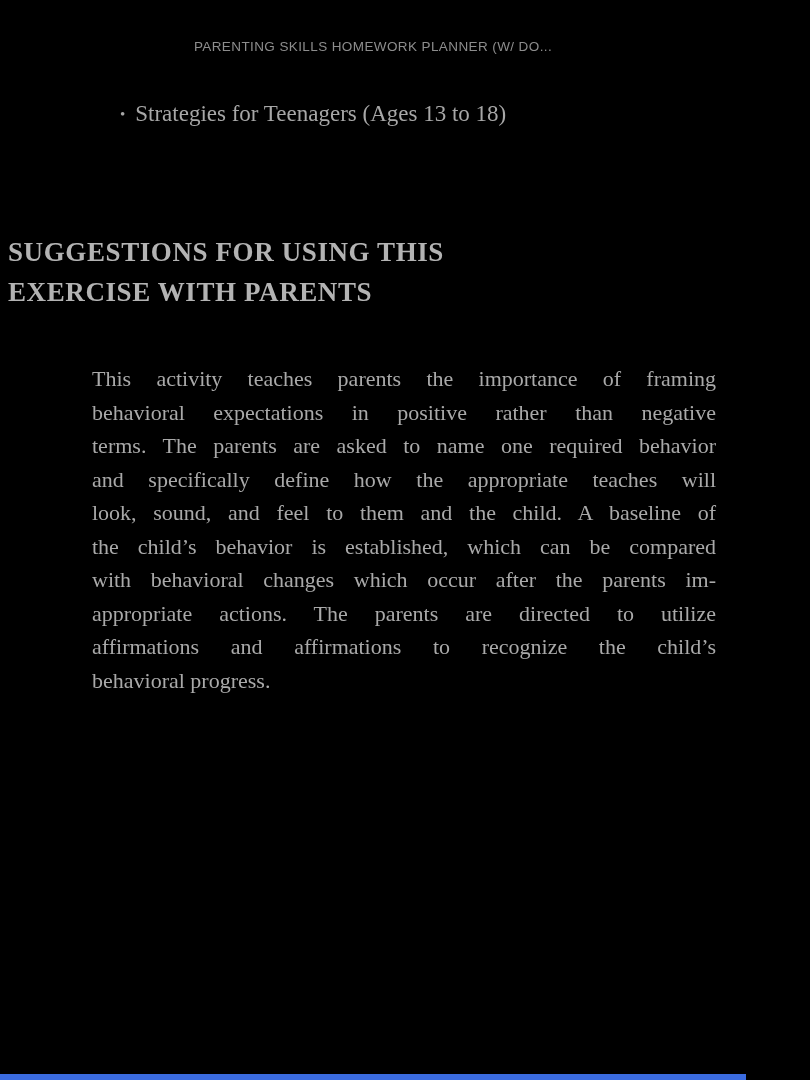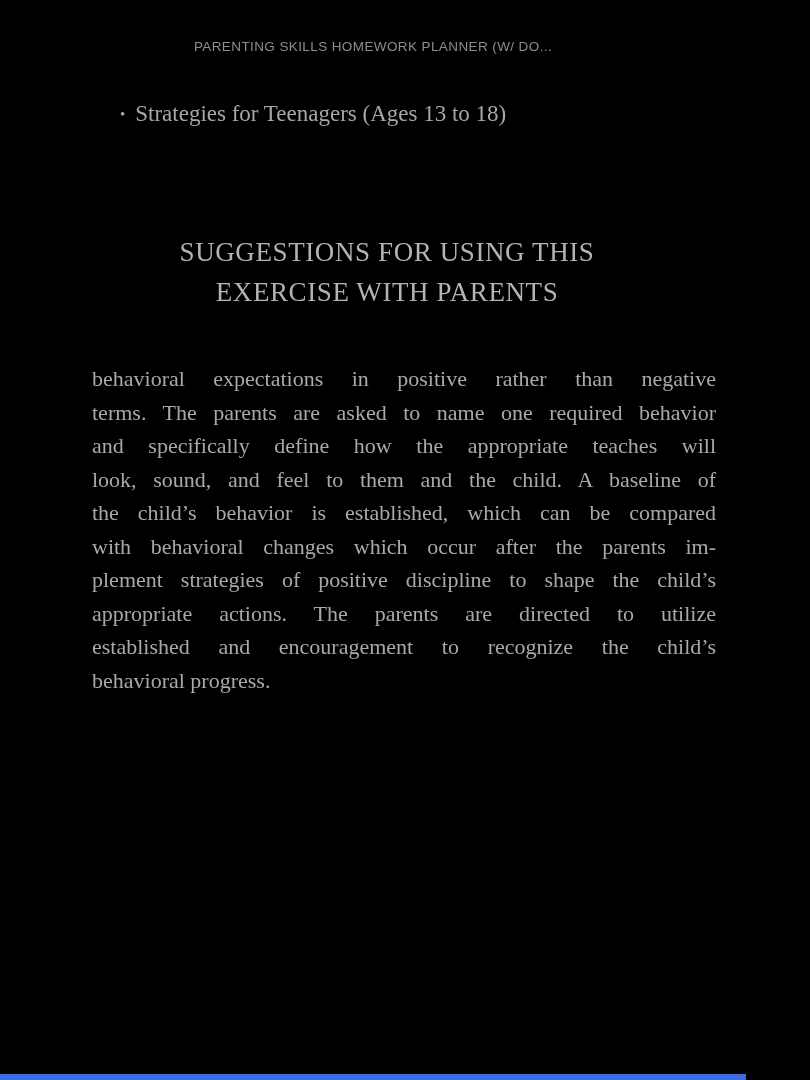--- a/index.html
+++ b/index.html
@@ -41,26 +41,25 @@
   .bullet-marker {
     display: inline-block;
     font-size: 15px;
     vertical-align: 2px;
     margin-right: 10px;
     color: #a7a7a7;
   }
   .section-heading {
     position: absolute;
     top: 232px;
-    left: 14px;
+    left: 8px;
     width: 100%;
     margin: 0;
-    text-align: center;
     font-size: 27px;
-    font-weight: normal;
+    font-weight: bold;
     letter-spacing: 0.6px;
     line-height: 40px;
     color: #b3b3b3;
   }
   .body-block {
     position: absolute;
     top: 362px;
     left: 92px;
     width: 624px;
     color: #a9a9a9;
@@ -96,27 +95,27 @@
       <span class="bullet-marker">•</span><span>Strategies for Teenagers (Ages 13 to 18)</span>
     </li>
   </ul>
 
   <h1 class="section-heading">
     <div>SUGGESTIONS FOR USING THIS</div>
     <div>EXERCISE WITH PARENTS</div>
   </h1>
 
   <div class="body-block">
+    <div class="body-line">This activity teaches parents the importance of framing</div>
     <div class="body-line">behavioral expectations in positive rather than negative</div>
     <div class="body-line">terms. The parents are asked to name one required behavior</div>
     <div class="body-line">and specifically define how the appropriate teaches will</div>
     <div class="body-line">look, sound, and feel to them and the child. A baseline of</div>
     <div class="body-line">the child’s behavior is established, which can be compared</div>
     <div class="body-line">with behavioral changes which occur after the parents im-</div>
-    <div class="body-line">plement strategies of positive discipline to shape the child’s</div>
     <div class="body-line">appropriate actions. The parents are directed to utilize</div>
-    <div class="body-line">established and encouragement to recognize the child’s</div>
+    <div class="body-line">affirmations and affirmations to recognize the child’s</div>
     <div class="body-line last">behavioral progress.</div>
   </div>
 
   <div class="progress-bar" style="background: rgb(59, 108, 224);"></div>
 
 </div>
 
 </body></html>

